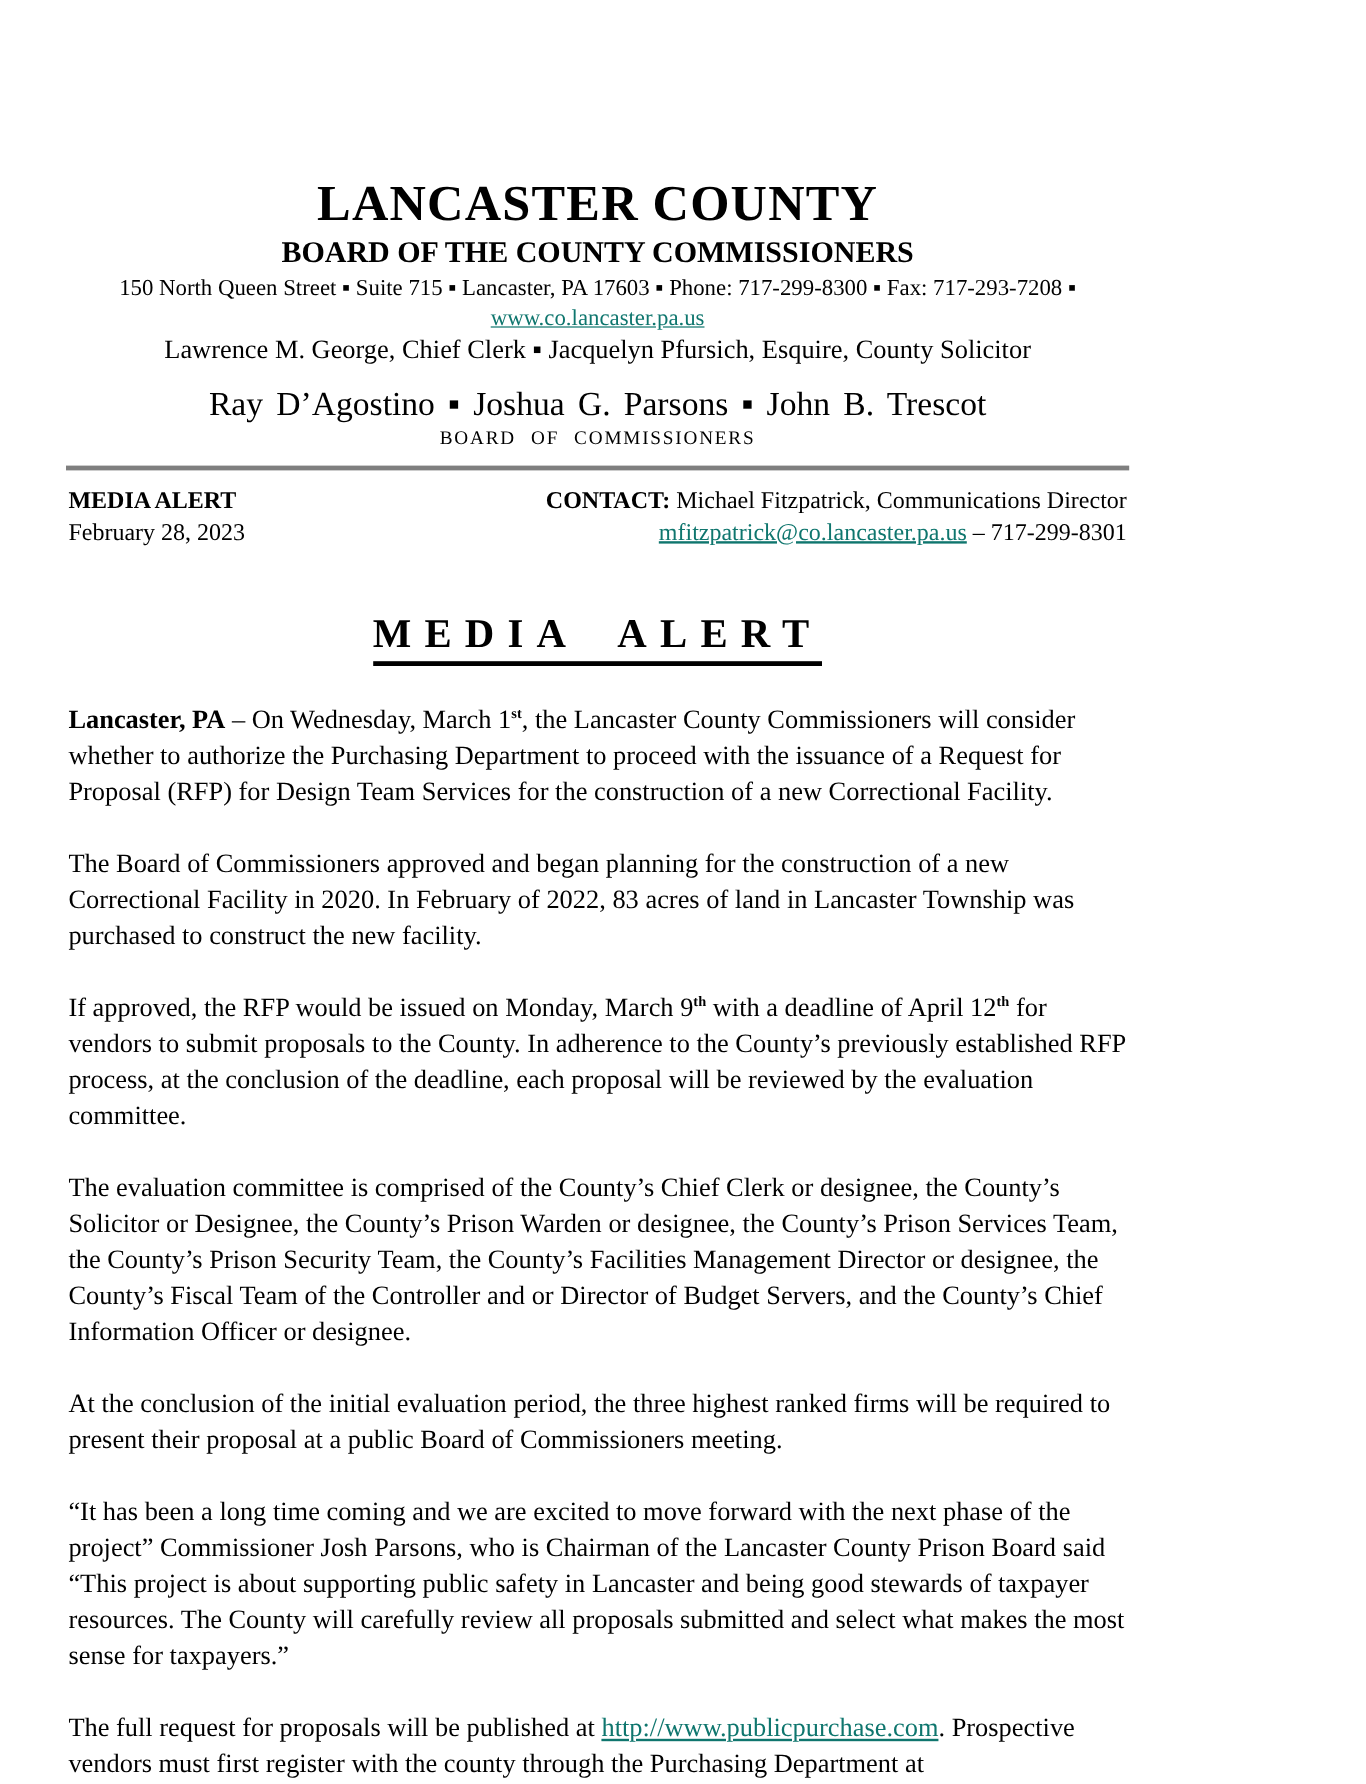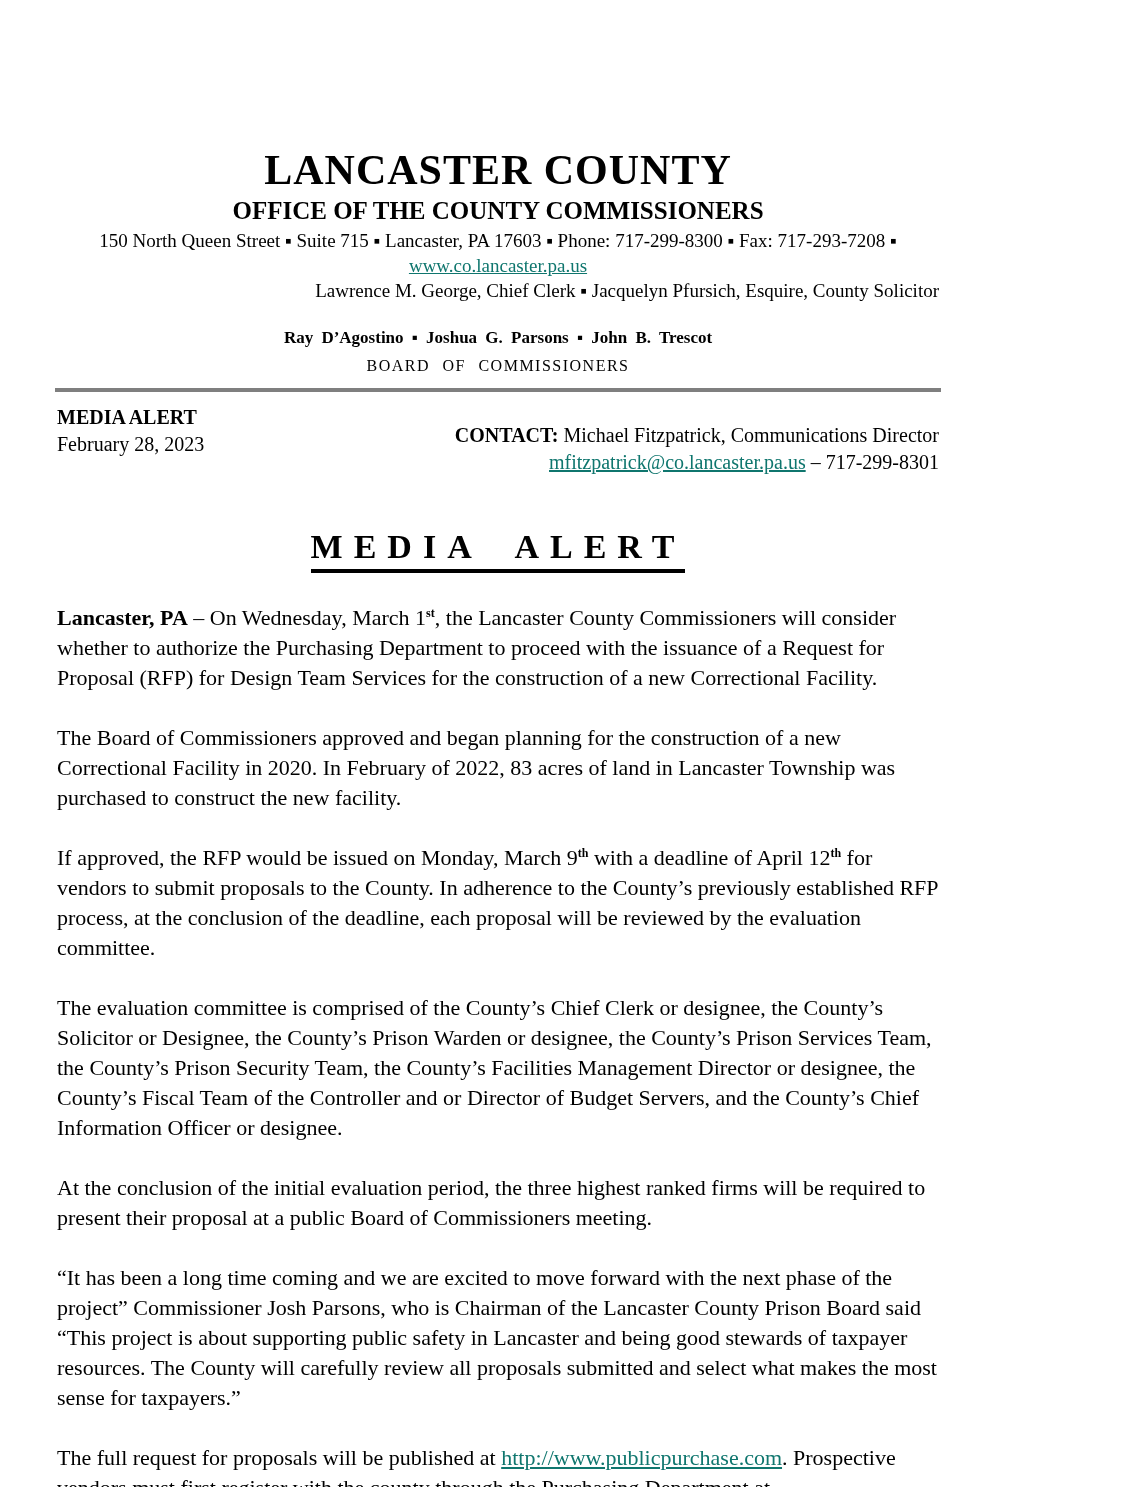--- a/index.html
+++ b/index.html
@@ -35,28 +35,27 @@
     font-weight: bold;
     line-height: 30px;
   }
   .addr-line {
     margin: 2px 0 0 0;
     font-size: 19px;
     line-height: 25px;
   }
   .officials-line {
     margin: 0;
-    font-size: 19px;
+    font-size: 22px;
     line-height: 25px;
-    text-align: right;
   }
   .commissioners-line {
     margin: 22px 0 0 0;
-    font-size: 17px;
-    font-weight: bold;
+    font-size: 28px;
+    font-weight: normal;
     line-height: 26px;
     word-spacing: 4px;
   }
   .board-line {
     margin: 2px 0 0 0;
     font-size: 16px;
     line-height: 26px;
     letter-spacing: 1.5px;
     word-spacing: 7px;
   }
@@ -73,21 +72,21 @@
     margin: 9px -2px 12px -2px;
   }
   
   .meta-row {
     display: flex;
     justify-content: space-between;
     font-size: 20px;
     line-height: 27px;
   }
   .meta-left { text-align: left; }
-  .meta-right { text-align: right; margin-top: 18px; }
+  .meta-right { text-align: right; }
   .bold { font-weight: bold; }
   
   .big-title-wrap {
     text-align: center;
     margin-top: 52px;
   }
   .big-title {
     display: inline-block;
     font-size: 34px;
     font-weight: bold;
@@ -120,21 +119,21 @@
     font-size: 21px;
   }
 </style>
 </head>
 <body>
 
 <div class="page">
 
   <header class="letterhead">
     <h1 class="county-title">LANCASTER COUNTY</h1>
-    <h2 class="office-subtitle">OFFICE OF THE COUNTY COMMISSIONERS</h2>
+    <h2 class="office-subtitle">BOARD OF THE COUNTY COMMISSIONERS</h2>
     <p class="addr-line"><span>150 North Queen Street ▪ Suite 715 ▪ Lancaster, PA 17603 ▪ Phone: 717-299-8300 ▪ Fax: 717-293-7208 ▪ </span><a class="doc-link">www.co.lancaster.pa.us</a></p>
     <p class="officials-line">Lawrence M. George, Chief Clerk ▪ Jacquelyn Pfursich, Esquire, County Solicitor</p>
     <p class="commissioners-line">Ray D’Agostino  ▪  Joshua G. Parsons  ▪  John B. Trescot</p>
     <p class="board-line">BOARD OF COMMISSIONERS</p>
   </header>
 
   <hr class="divider">
 
   <div class="meta-row">
     <div class="meta-left">

